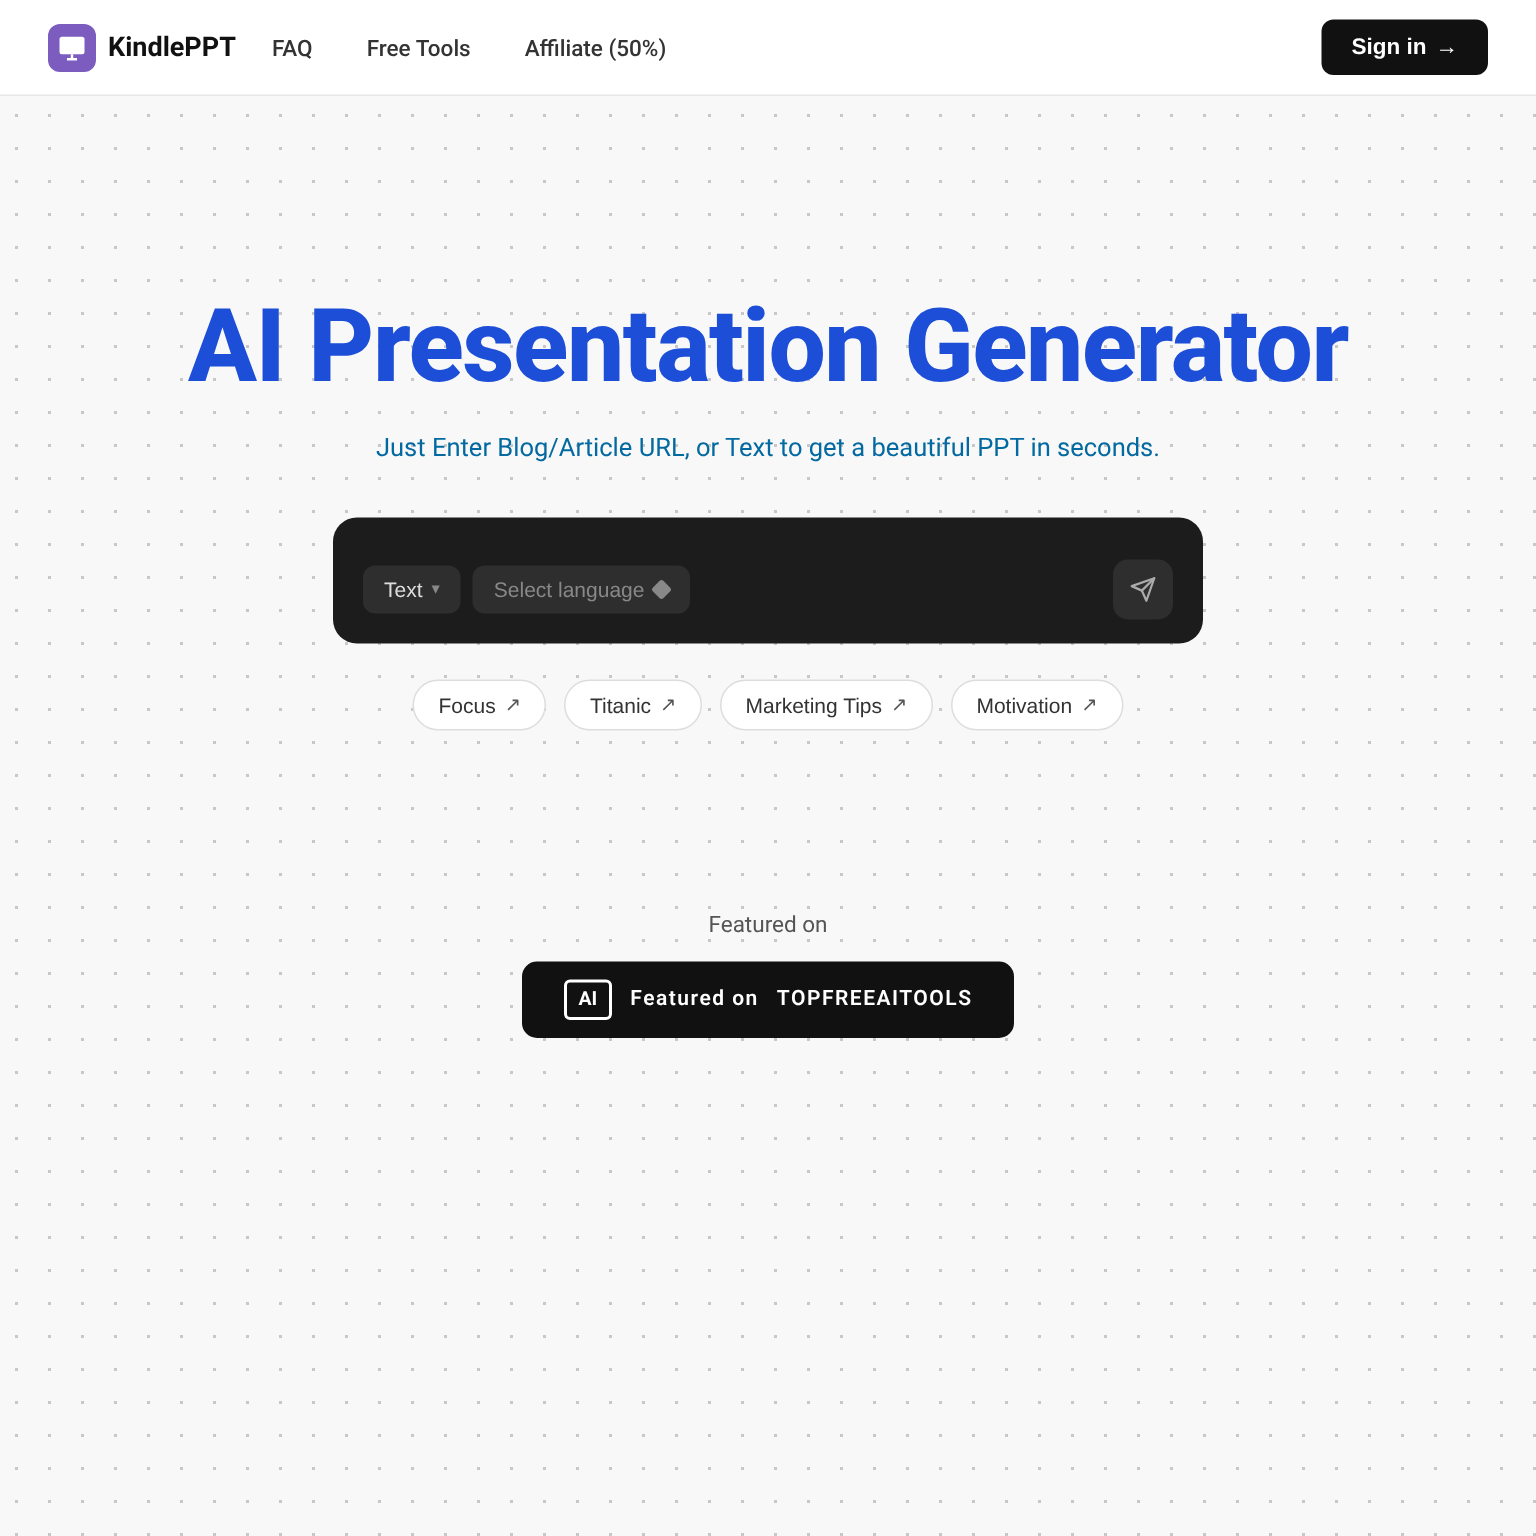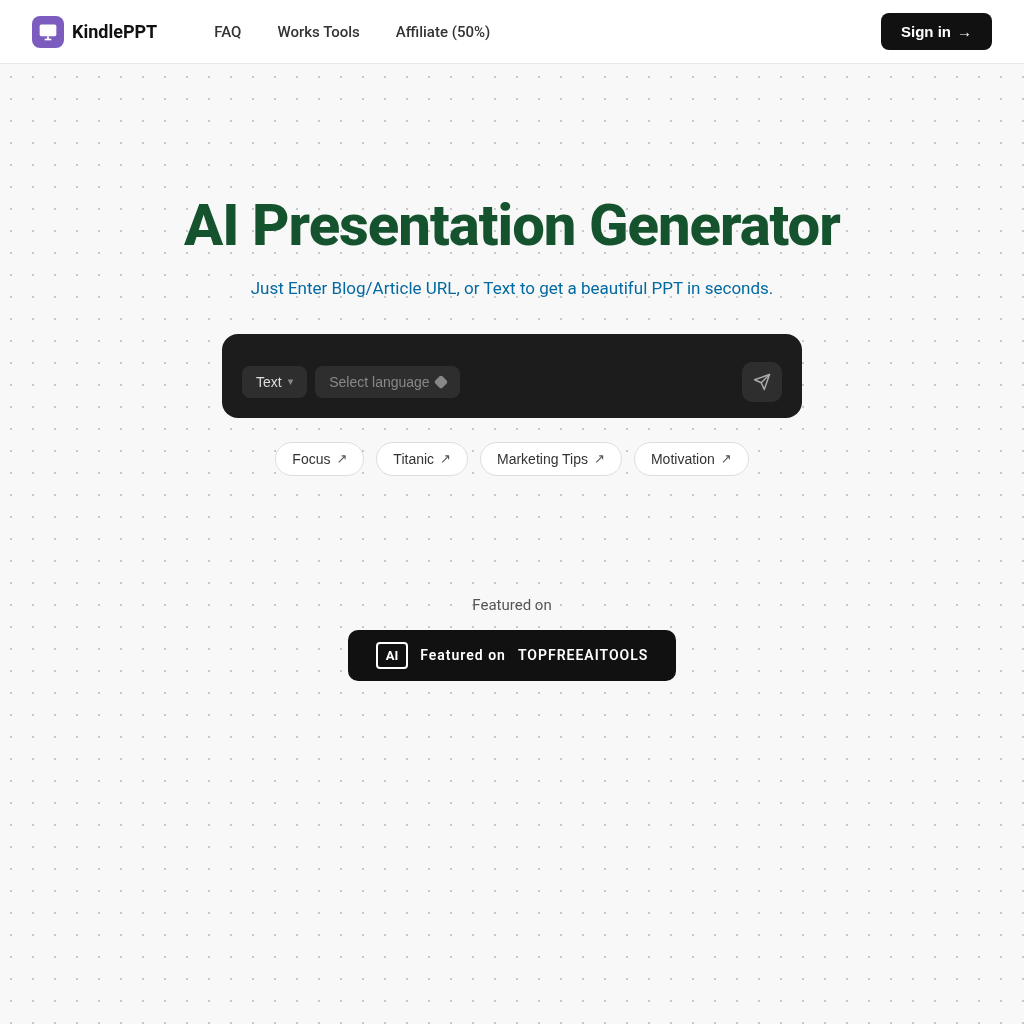--- a/index.html
+++ b/index.html
@@ -33,21 +33,21 @@
       justify-content: space-between;
       padding: 0 32px;
       height: 64px;
       background-color: #ffffff;
       border-bottom: 1px solid #e8e8e8;
     }
 
     .navbar-left {
       display: flex;
       align-items: center;
-      gap: 57px;
+      gap: 24px;
     }
 
     .logo-area {
       display: flex;
       align-items: center;
       gap: 8px;
       text-decoration: none;
       color: #111;
     }
 
@@ -105,23 +105,23 @@
     .main {
       position: relative;
       z-index: 1;
       display: flex;
       flex-direction: column;
       align-items: center;
       padding-top: 130px;
     }
 
     .hero-title {
-      font-size: 58px;
+      font-size: 68px;
       font-weight: 800;
-      color: #14532d;
+      color: #1d4ed8;
       text-align: right;
       letter-spacing: -1px;
       line-height: 1.1;
     }
 
     .hero-subtitle {
       margin-top: 20px;
       font-size: 17px;
       color: #0369a1;
       text-align: center;
@@ -300,21 +300,21 @@
         <svg viewBox="0 0 24 24">
           <rect x="2" y="3" width="20" height="14" rx="2" ry="2"></rect>
           <line x1="8" y1="21" x2="16" y2="21" stroke="white" stroke-width="2"></line>
           <line x1="12" y1="17" x2="12" y2="21" stroke="white" stroke-width="2"></line>
         </svg>
       </div>
       <span class="logo-text">KindlePPT</span>
     </a>
     <ul class="nav-links">
       <li><a href="#">FAQ</a></li>
-      <li><a href="#">Works Tools</a></li>
+      <li><a href="#">Free Tools</a></li>
       <li><a href="#">Affiliate (50%)</a></li>
     </ul>
   </div>
   <button class="sign-in-btn">
     <span>Sign in</span>
     <span>→</span>
   </button>
 </nav>
 
 <main class="main">

